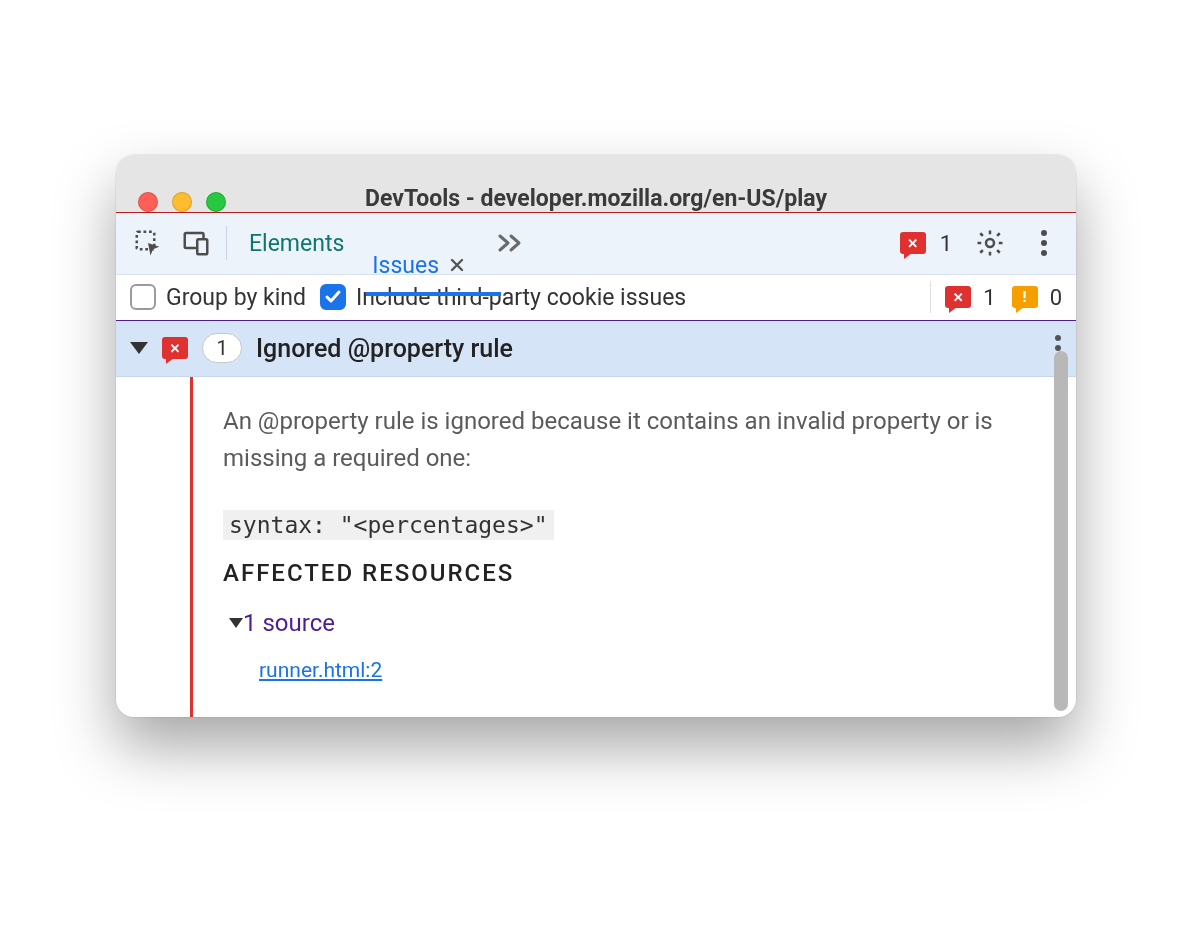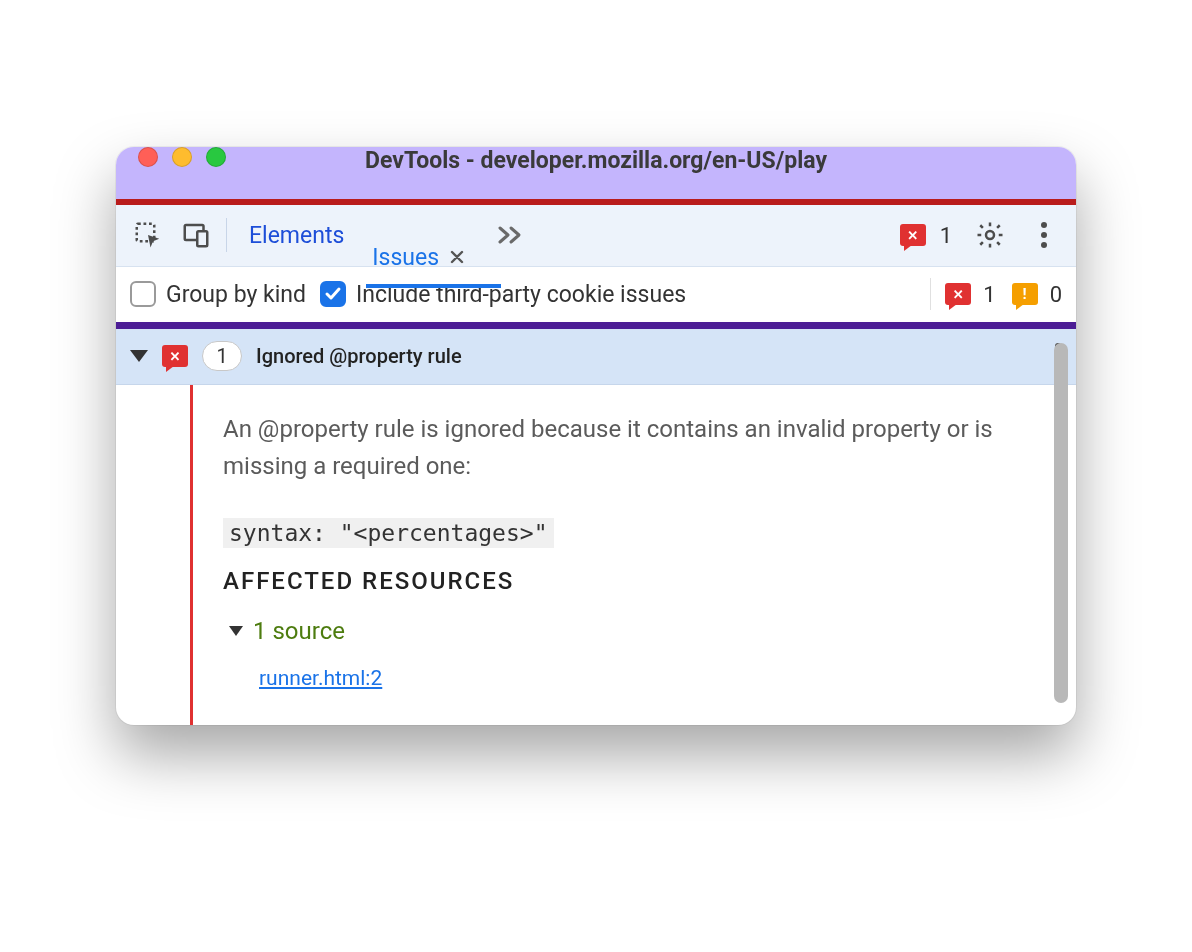--- a/index.html
+++ b/index.html
@@ -25,25 +25,25 @@
     overflow: hidden;
     display: flex;
     flex-direction: column;
     position: relative;
     top: -40px;
   }
 
   
   .titlebar {
     height: 58px;
-    background: #c4b5fd;
+    background: #e5e5e5;
     display: flex;
-    align-items: flex-start;
+    align-items: flex-end;
     position: relative;
-    border-bottom: 6px solid #b91c1c;
+    border-bottom: 1px solid #b91c1c;
   }
   .traffic { display: flex; gap: 14px; margin-left: 22px; }
   .dot { width: 20px; height: 20px; border-radius: 50%; box-shadow: inset 0 0 0 1px rgba(0,0,0,0.15);}
   .dot.red { background:#ff5f57;} .dot.yellow{background:#febc2e;} .dot.green{background:#28c840;}
   .titletext {
     position: absolute; left:0; right:0; text-align:center;
     font-size: 23px; font-weight: 700; color:#3a3a3a;
   }
 
   
@@ -56,21 +56,21 @@
   }
   .iconbtn {
     width: 44px; height: 44px; display:flex; align-items:center; justify-content:center;
     color:#4d4d4d; cursor:pointer;
   }
   .tabstrip .left-icons { display:flex; margin-left:10px; gap:4px; }
   .vsep { width:1px; height:34px; background:#c8d5e8; margin:0 8px; }
   .tabs { display:flex; align-items:center; height:100%; }
   .tab {
     padding: 0 14px; height:100%; display:flex; align-items:center; gap:10px;
-    font-size:23px; color:#1d4ed8; cursor:pointer; position:relative;
+    font-size:23px; color:#0f766e; cursor:pointer; position:relative;
   }
   .tab.active { color:#1a73e8;margin-top:44px; }
   .tab.active::after {
     content:""; position:absolute; left:8px; right:-22px; bottom:0; height:4px; background:#1a73e8;
   }
   .close-x { color:#555; font-size:18px; }
   .chev-more { margin-left:10px; color:#6a6a6a;}
   .tabstrip .right { margin-left:auto; display:flex; align-items:center; gap:10px; padding-right:10px;}
 
   .error-badge {
@@ -89,23 +89,23 @@
     position:relative;
   }
   .warn-badge .tail {
     position:absolute; left:4px; bottom:-5px; width:0;height:0;
     border-left:0 solid transparent; border-right:8px solid transparent; border-top:6px solid #f59f00;
   }
   .counttext { font-size:22px; color:#333; margin-left:4px; }
 
   
   .optsbar {
-    height: 62px;
+    height: 46px;
     background:#fff;
-    border-bottom:7px solid #4c1d95;
+    border-bottom:1px solid #4c1d95;
     display:flex; align-items:center; padding:0 14px; gap:14px;
     font-size:23px; color:#333;
   }
   .cb {
     width:26px; height:26px; border-radius:6px; border:2px solid #9a9a9a; background:#fff;
     display:inline-flex; align-items:center; justify-content:center; flex:0 0 auto;
   }
   .cb.checked { background:#1a73e8; border-color:#1a73e8; color:#fff; }
   .optsbar label { display:flex; align-items:center; gap:10px; cursor:pointer; }
   .optsbar .right { margin-left:auto; display:flex; align-items:center; gap:8px;}
@@ -124,21 +124,21 @@
   }
   .disclose.small {
     border-left:7px solid transparent; border-right:7px solid transparent;
     border-top:10px solid #333;
   }
   .pill {
     min-width:40px; padding:0 10px; height:30px; border-radius:15px; background:#fff;
     border:1px solid #c8c8c8; display:flex; align-items:center; justify-content:center;
     font-size:20px; color:#333;
   }
-  .issue-title { font-size:20px; color:#222; font-weight:500;}
+  .issue-title { font-size:25px; color:#222; font-weight:500;}
   .kebab { margin-left:auto; color:#555; font-size:28px; cursor:pointer; letter-spacing:0;}
 
   
   .issue-body {
     display:flex;
   }
   .redline {
     width:3px; background:#e03131; margin-left:74px; flex:0 0 auto;
   }
   .body-inner {
@@ -148,21 +148,21 @@
   .desc { line-height:1.55; margin-bottom:34px; }
   .code {
     font-family: ui-monospace, SFMono-Regular, Menlo, monospace;
     background:#f0f0f0; padding:2px 6px; font-size:23px; color:#333;
     display:inline;
   }
   .section-label {
     font-size:24px; letter-spacing:2px; color:#222; margin-top:20px; margin-bottom:22px;
     font-weight:500;
   }
-  .src-line { display:flex; align-items:center; gap:10px; font-size:24px; color:#4d7c0f; margin-left:6px; margin-bottom:18px; cursor:pointer;}
+  .src-line { display:flex; align-items:center; gap:0; font-size:24px; color:#4c1d95; margin-left:6px; margin-bottom:18px; cursor:pointer;}
   .link { color:#1a73e8; text-decoration:underline; font-size:21px; margin-left:36px; cursor:pointer;}
 
   
   .scrollbar {
     position:absolute; right:8px; top:188px; bottom:16px; width:14px;
     border-radius:8px;
   }
   .scrollbar .thumb {
     position:absolute; left:0; right:0; top:8px; height:360px;
     background:#b8b8b8; border-radius:8px;

